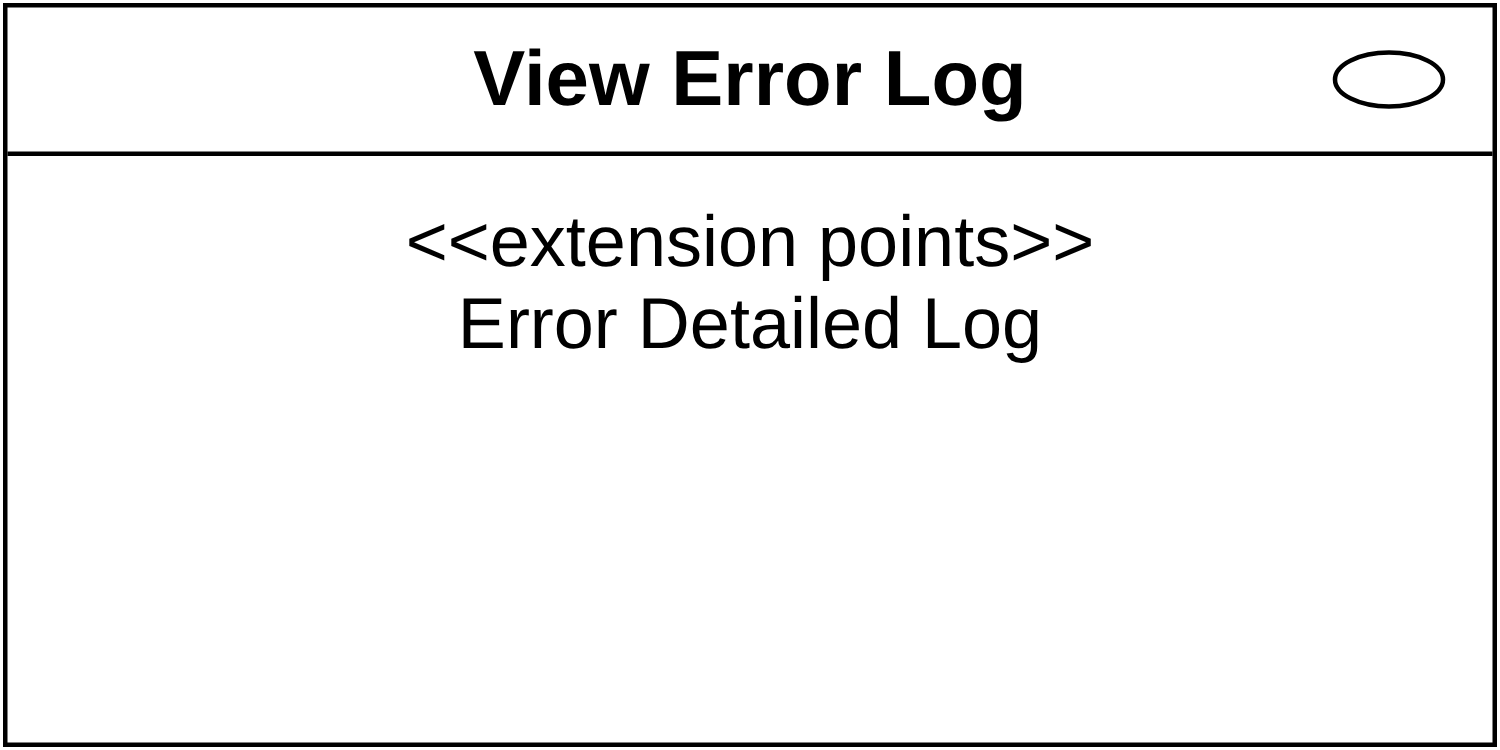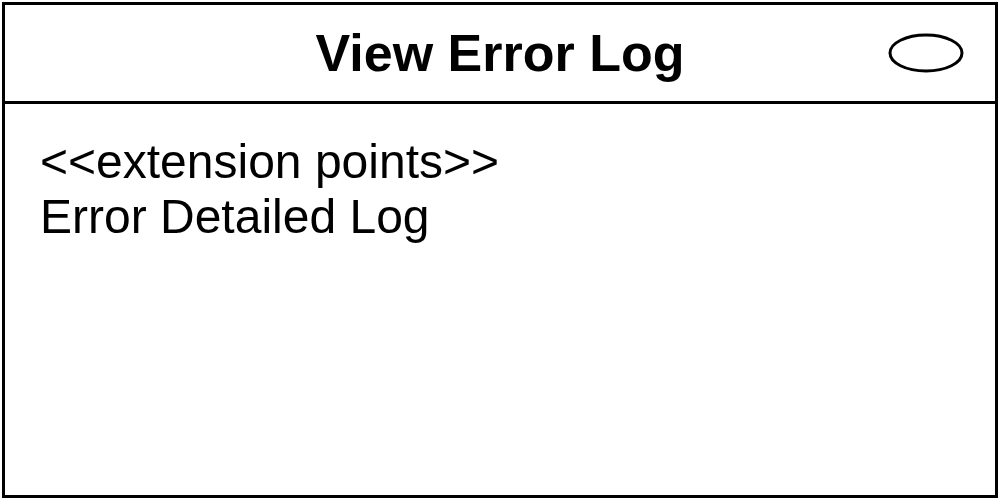--- a/index.html
+++ b/index.html
@@ -39,20 +39,21 @@
       right: 30px;
       top: 50%;
       transform: translateY(-50%);
     }
     .ellipse-icon svg {
       display: block;
     }
     .body {
       flex: 1;
       padding: 30px 35px;
+      text-align: center;
     }
     .stereotype {
       font-size: 48px;
       font-weight: normal;
       line-height: 1.15;
     }
     .extension-point {
       font-size: 48px;
       font-weight: normal;
       line-height: 1.15;

